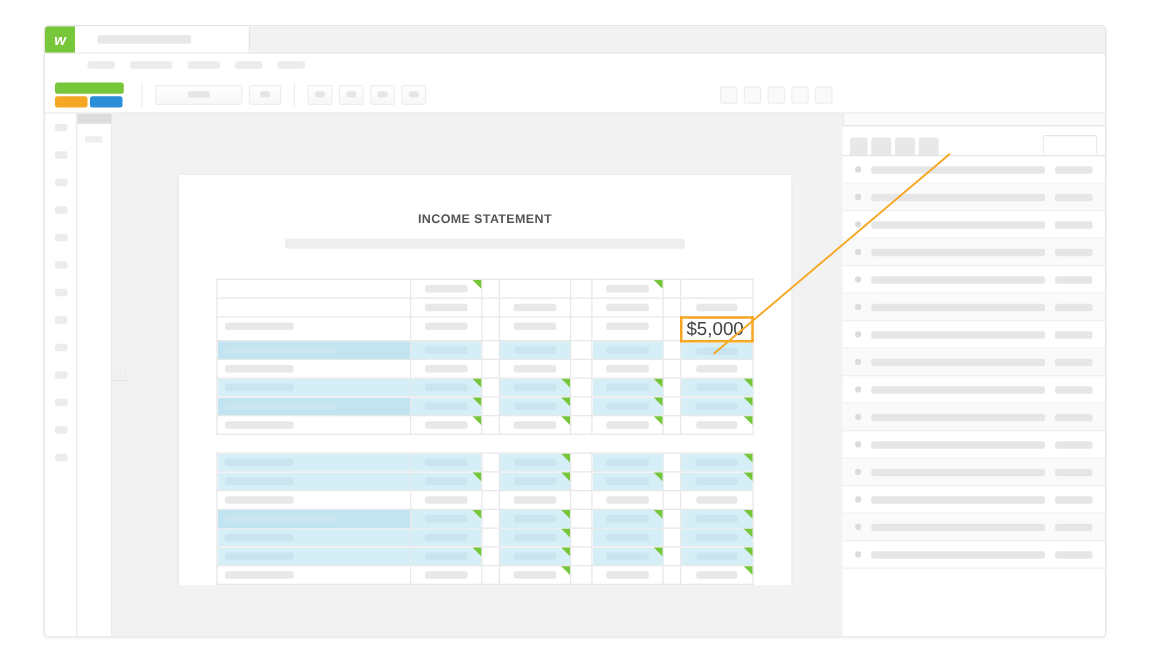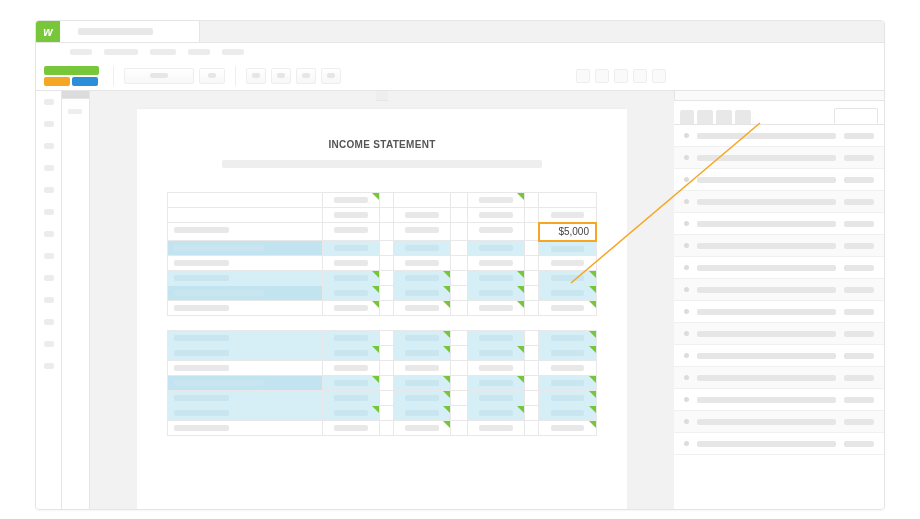--- a/index.html
+++ b/index.html
@@ -128,21 +128,21 @@
 
   
   .ruler {
     height: 10px;
     background:#fafafa;
     border-bottom:1px solid #e5e5e5;
     display:flex;
   }
   .ruler .tick { flex:1; border-right:1px solid #eee; }
 
-  .editor-col { flex:1; display:flex; flex-direction:column; min-width:0;align-items:center; }
+  .editor-col { flex:1; display:flex; min-width:0;align-items:center; }
   .editor-scroll {
     flex:1; background:#f2f2f2;
     display:flex; justify-content:center;
     padding: 8px 0 0 0;
     overflow:hidden;
   }
   .page {
     width: 490px;
     background:#fff;
     box-shadow: 0 1px 3px rgba(0,0,0,0.08);
@@ -183,21 +183,21 @@
     width:0; height:0;
     border-left: 7px solid transparent;
     border-top: 7px solid #76c63a;
   }
 
   
   .hi-cell {
     border:2px solid #f5a623 !important;
     text-align:right;
     padding-right:6px !important;
-    font-size:10px;
+    font-size:15px;
     color:#444;
     background:#fff !important;
     height:18px !important;
   }
 
   
   .right-panel {
     width: 210px;
     background:#fff;
     display:flex; flex-direction:column;

